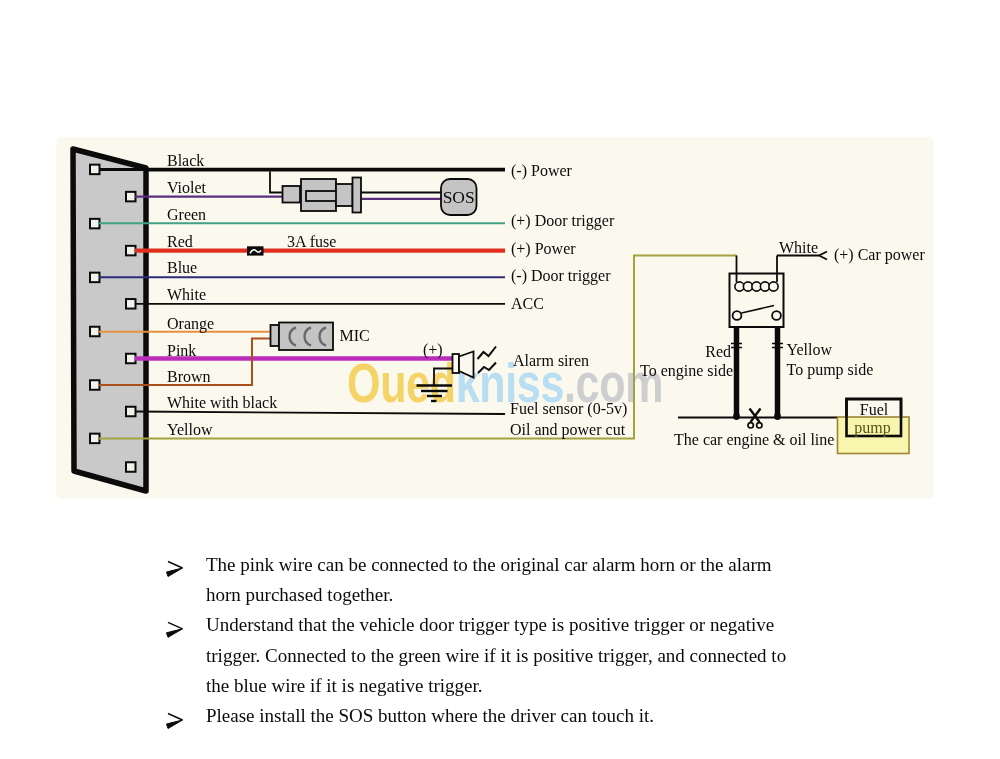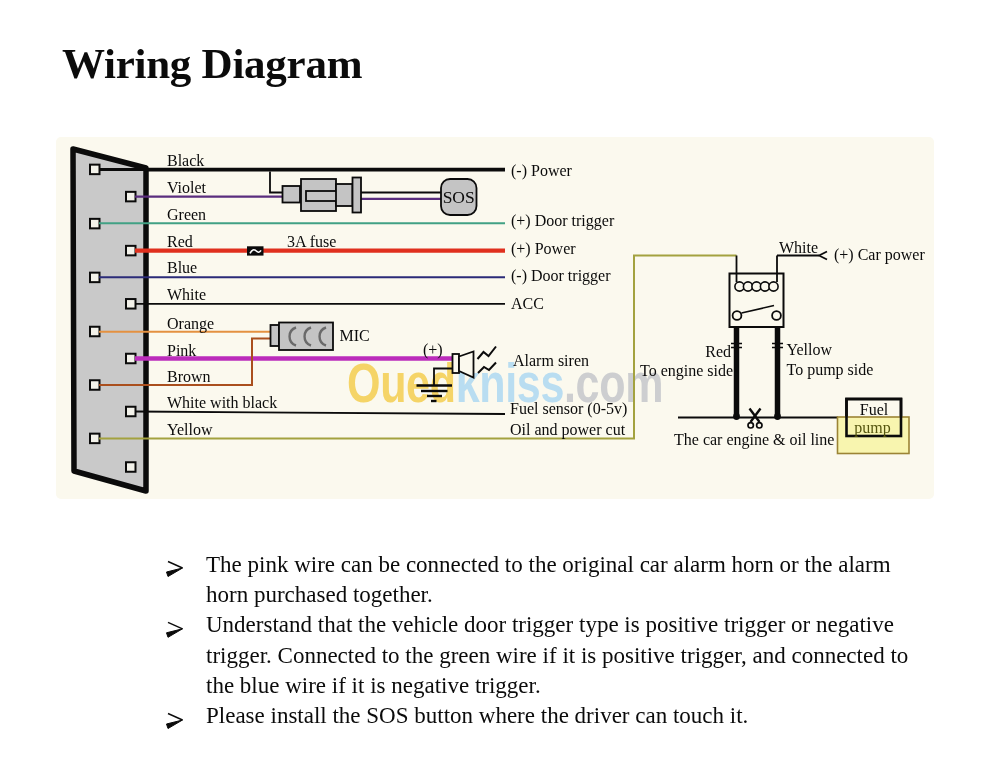--- a/index.html
+++ b/index.html
@@ -7,26 +7,25 @@
         font-family:"Liberation Serif", serif;}
   #title{position:absolute;left:62px;top:38.5px;font-size:43px;letter-spacing:-0.25px;font-weight:bold;color:#0b0b0b;}
   #panel{position:absolute;left:56px;top:137px;width:878px;height:362px;background:#fbf9ee;border-radius:5px;}
   #wm{position:absolute;left:347px;top:358px;line-height:49px;font-family:"Liberation Sans",sans-serif;
       font-weight:bold;font-size:56px;letter-spacing:-0.5px;white-space:nowrap;
       transform:scaleX(0.77);transform-origin:left top;}
   #wm .y{color:#f5d467;}
   #wm .b{color:#b9ddf1;}
   #wm .g{color:#cdced0;}
   svg{position:absolute;left:0;top:0;}
-  #notes{position:absolute;left:206px;top:550px;font-size:23px;line-height:30.2px;color:#0b0b0b;width:780px;white-space:nowrap;}
+  #notes{position:absolute;left:206px;top:550px;font-size:19px;line-height:30.2px;color:#0b0b0b;width:780px;white-space:nowrap;}
 </style>
 </head>
 <body>
 <div id="page">
-  <div id="title">Wiring Diagram</div>
   <div id="panel"></div>
   <div id="wm"><span class="y">Oued</span><span class="b">kniss</span><span class="g">.com</span></div>
 
   <svg width="1000" height="759" viewBox="0 0 1000 759" font-family="Liberation Serif, serif" font-size="16" fill="#0b0b0b">
 
     <polygon points="73,149 146,168 146,491 74,471" fill="#c9c9c9" stroke="#0b0b0b" stroke-width="5.5" stroke-linejoin="round"></polygon>
 
     <g fill="#f3f2ea" stroke="#0b0b0b" stroke-width="2">
       <rect x="90" y="164.65" width="9.5" height="9.5"></rect>
       <rect x="126" y="191.85" width="9.5" height="9.5"></rect>

